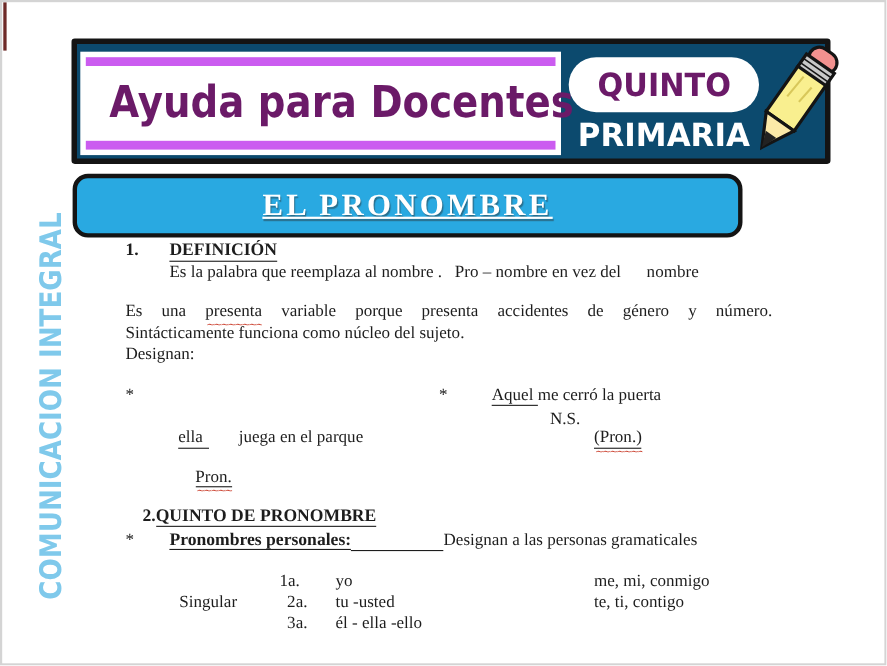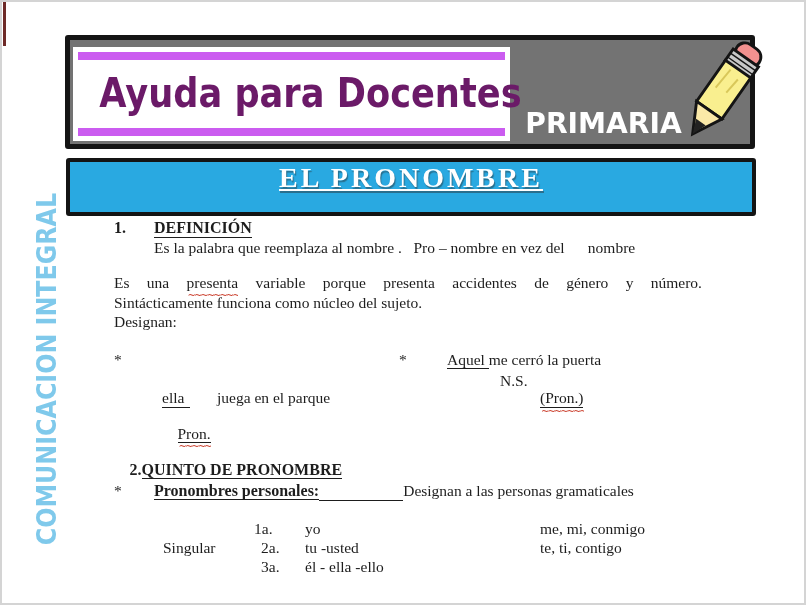--- a/index.html
+++ b/index.html
@@ -54,23 +54,23 @@
     font-weight: bold; font-size: 29px; color: #ffffff;
     transform: scaleX(0.97);
   }
   #pencil-wrap {
     position: absolute; left: 618px; top: -6px; width: 68px; height: 116px;
     transform: rotate(35deg);
   }
 
   
   #title-bar {
-    left: 64px; top: 156px; width: 690px; height: 58px;
-    border: 4px solid #141414; border-radius: 3px;
-    display: flex; align-items: flex-start; justify-content: center;
+    left: 64px; top: 156px; width: 609px; height: 58px;
+    border: 4px solid #141414; border-radius: 14px;
+    display: flex; align-items: center; justify-content: center;
   }
   #title-text {
     font-family: "Liberation Serif", serif;
     font-weight: bold; font-size: 28px; letter-spacing: 3px;
     color: #ffffff;
     text-decoration: underline;
     text-shadow: 1px 2px 1px rgba(40,40,40,0.45);
   }
 
   
@@ -104,26 +104,29 @@
     background: #6e2a28;
   }
 </style>
 </head>
 <body>
 
 <div id="page">
 
   <div id="scan-artifact-tick"></div>
 
-  <div id="brand-banner" class="abs" style="background:#737373;">
+  <div id="brand-banner" class="abs" style="background:#0c4a6e;">
     <div class="inner">
       <div id="brand-label-box">
         <div class="brand-stripe top" style="background:#cb5cf0;"></div>
         <div class="brand-stripe bottom" style="background:#cb5cf0;"></div>
         <div id="brand-text" style="color:#6b1a68;">Ayuda para Docentes</div>
+      </div>
+      <div id="quinto-badge">
+        <span id="quinto-text" style="color:#6b1a68;">QUINTO</span>
       </div>
       <div id="primaria-text">PRIMARIA</div>
       <div id="pencil-wrap">
         <svg width="68" height="116" viewBox="0 0 54 120">
           <rect x="13" y="3" width="28" height="20" rx="10" fill="#f2918f" stroke="#141414" stroke-width="3"></rect>
           <rect x="11" y="17" width="32" height="15" fill="#c8c8c8" stroke="#141414" stroke-width="3"></rect>
           <line x1="11" y1="22" x2="43" y2="22" stroke="#141414" stroke-width="1.5"></line>
           <line x1="11" y1="27" x2="43" y2="27" stroke="#141414" stroke-width="1.5"></line>
           <rect x="11" y="31" width="32" height="52" fill="#f9ef8f" stroke="#141414" stroke-width="3"></rect>
           <line x1="21" y1="36" x2="19" y2="60" stroke="#d8c75a" stroke-width="2"></line>

